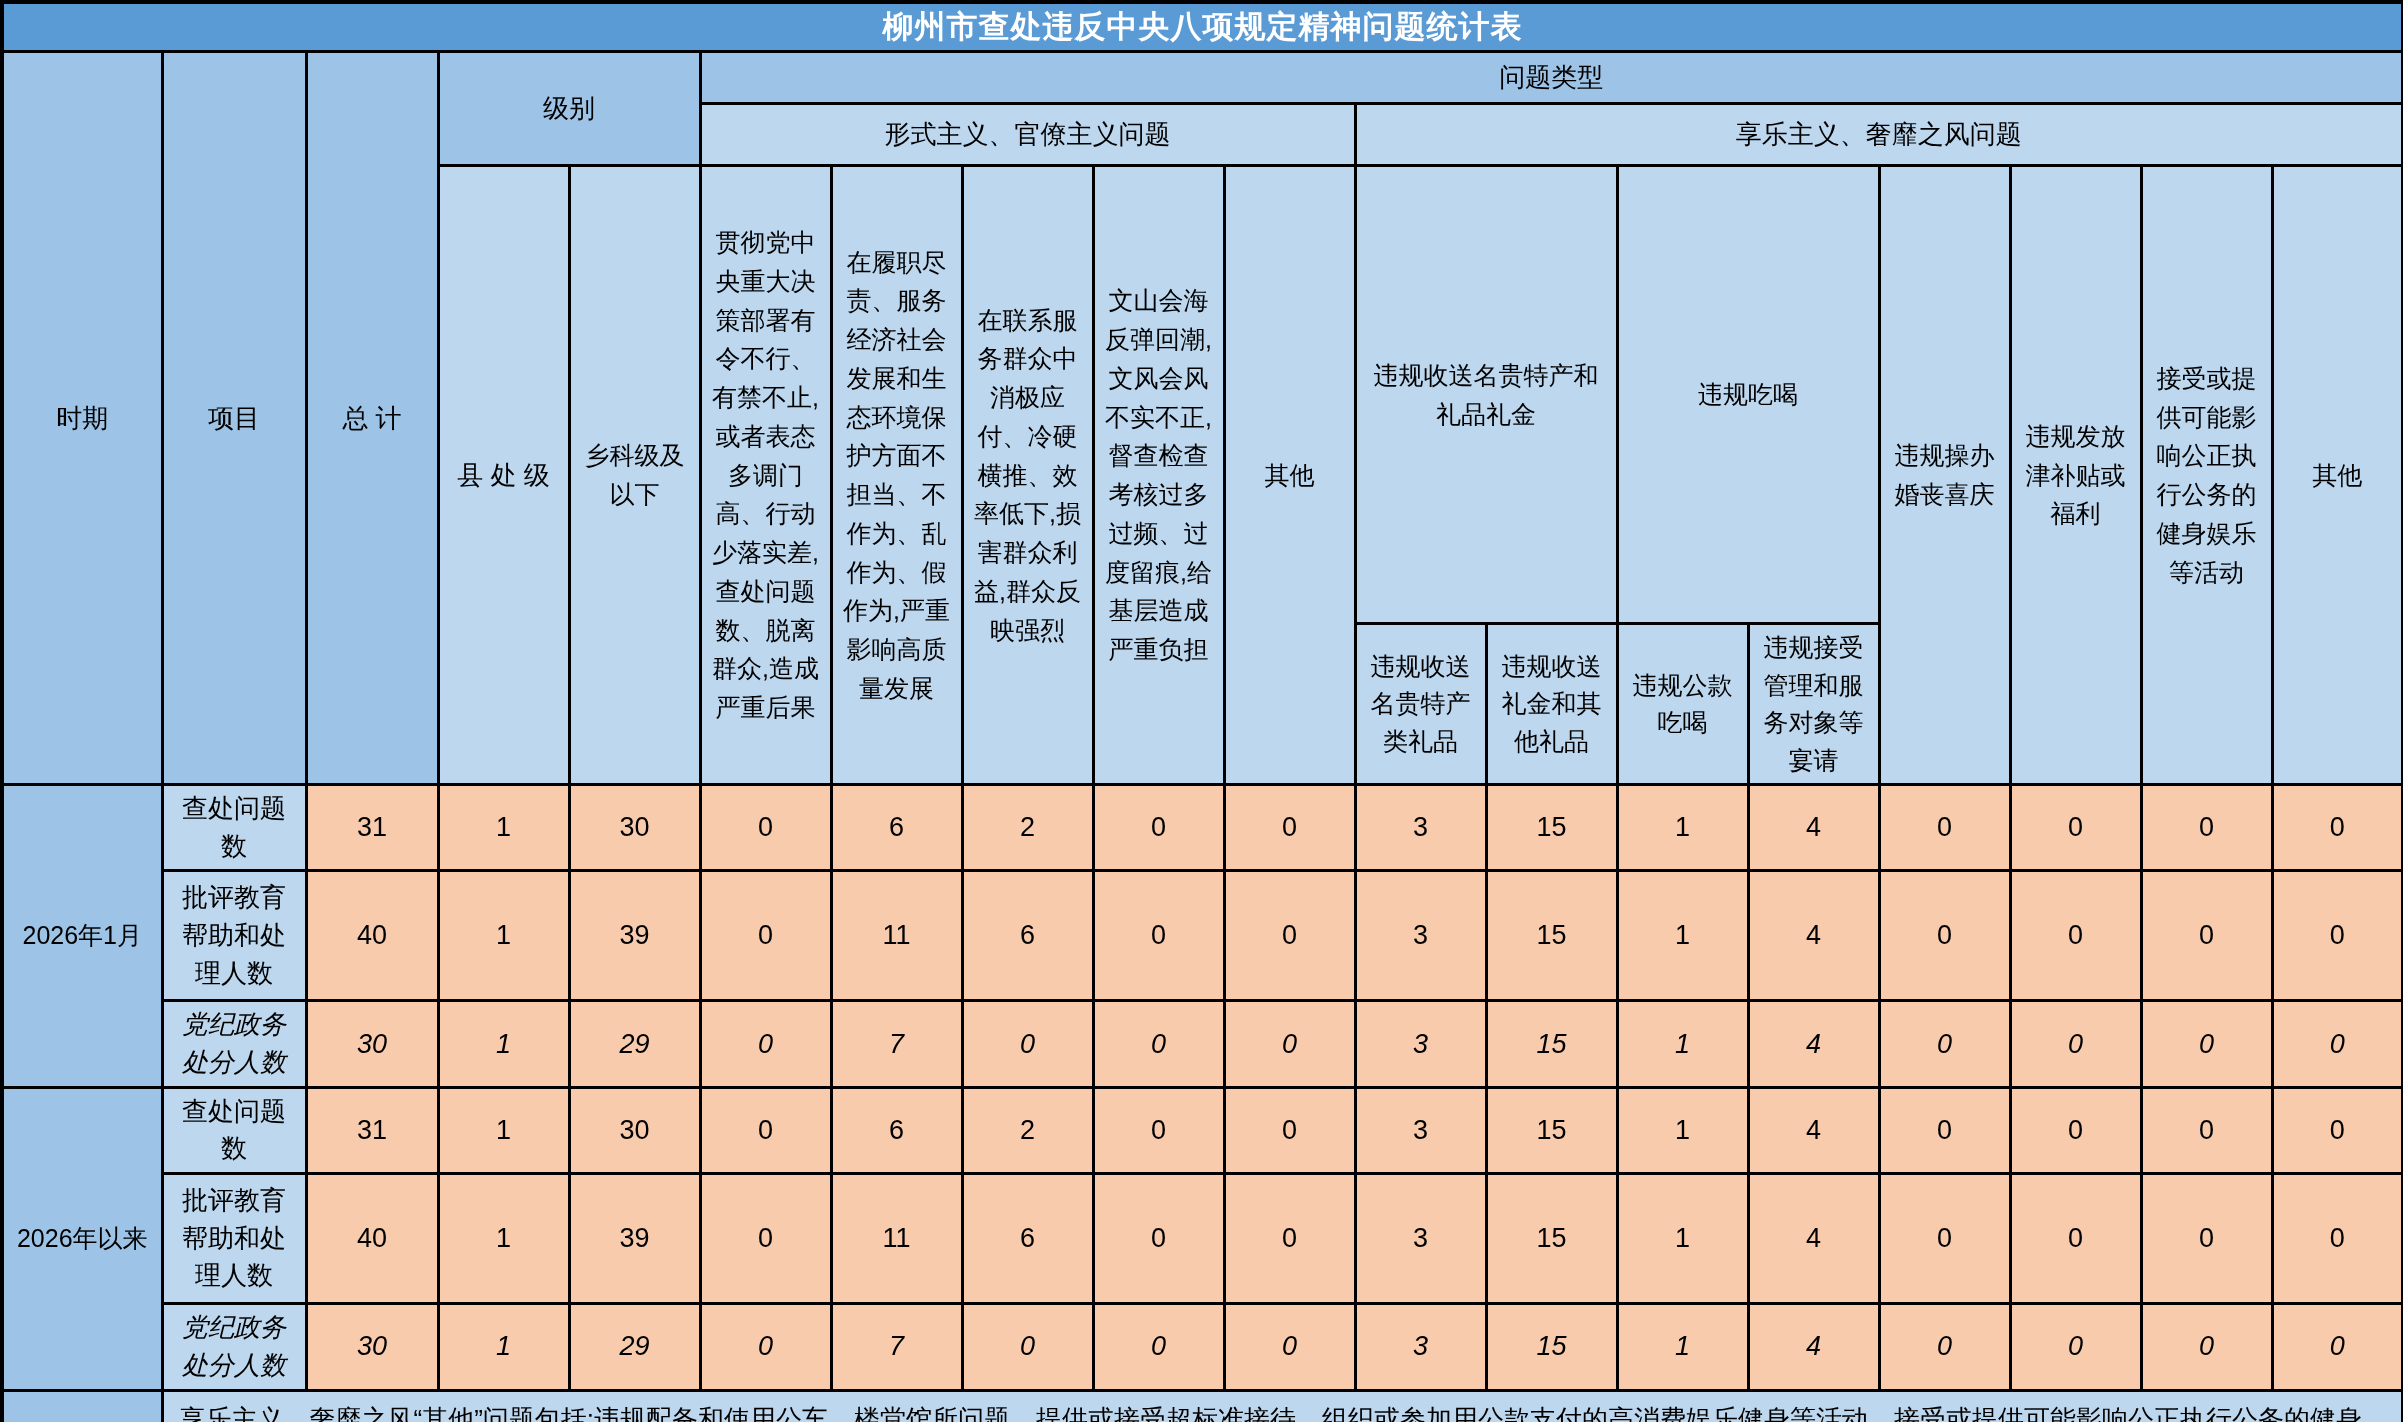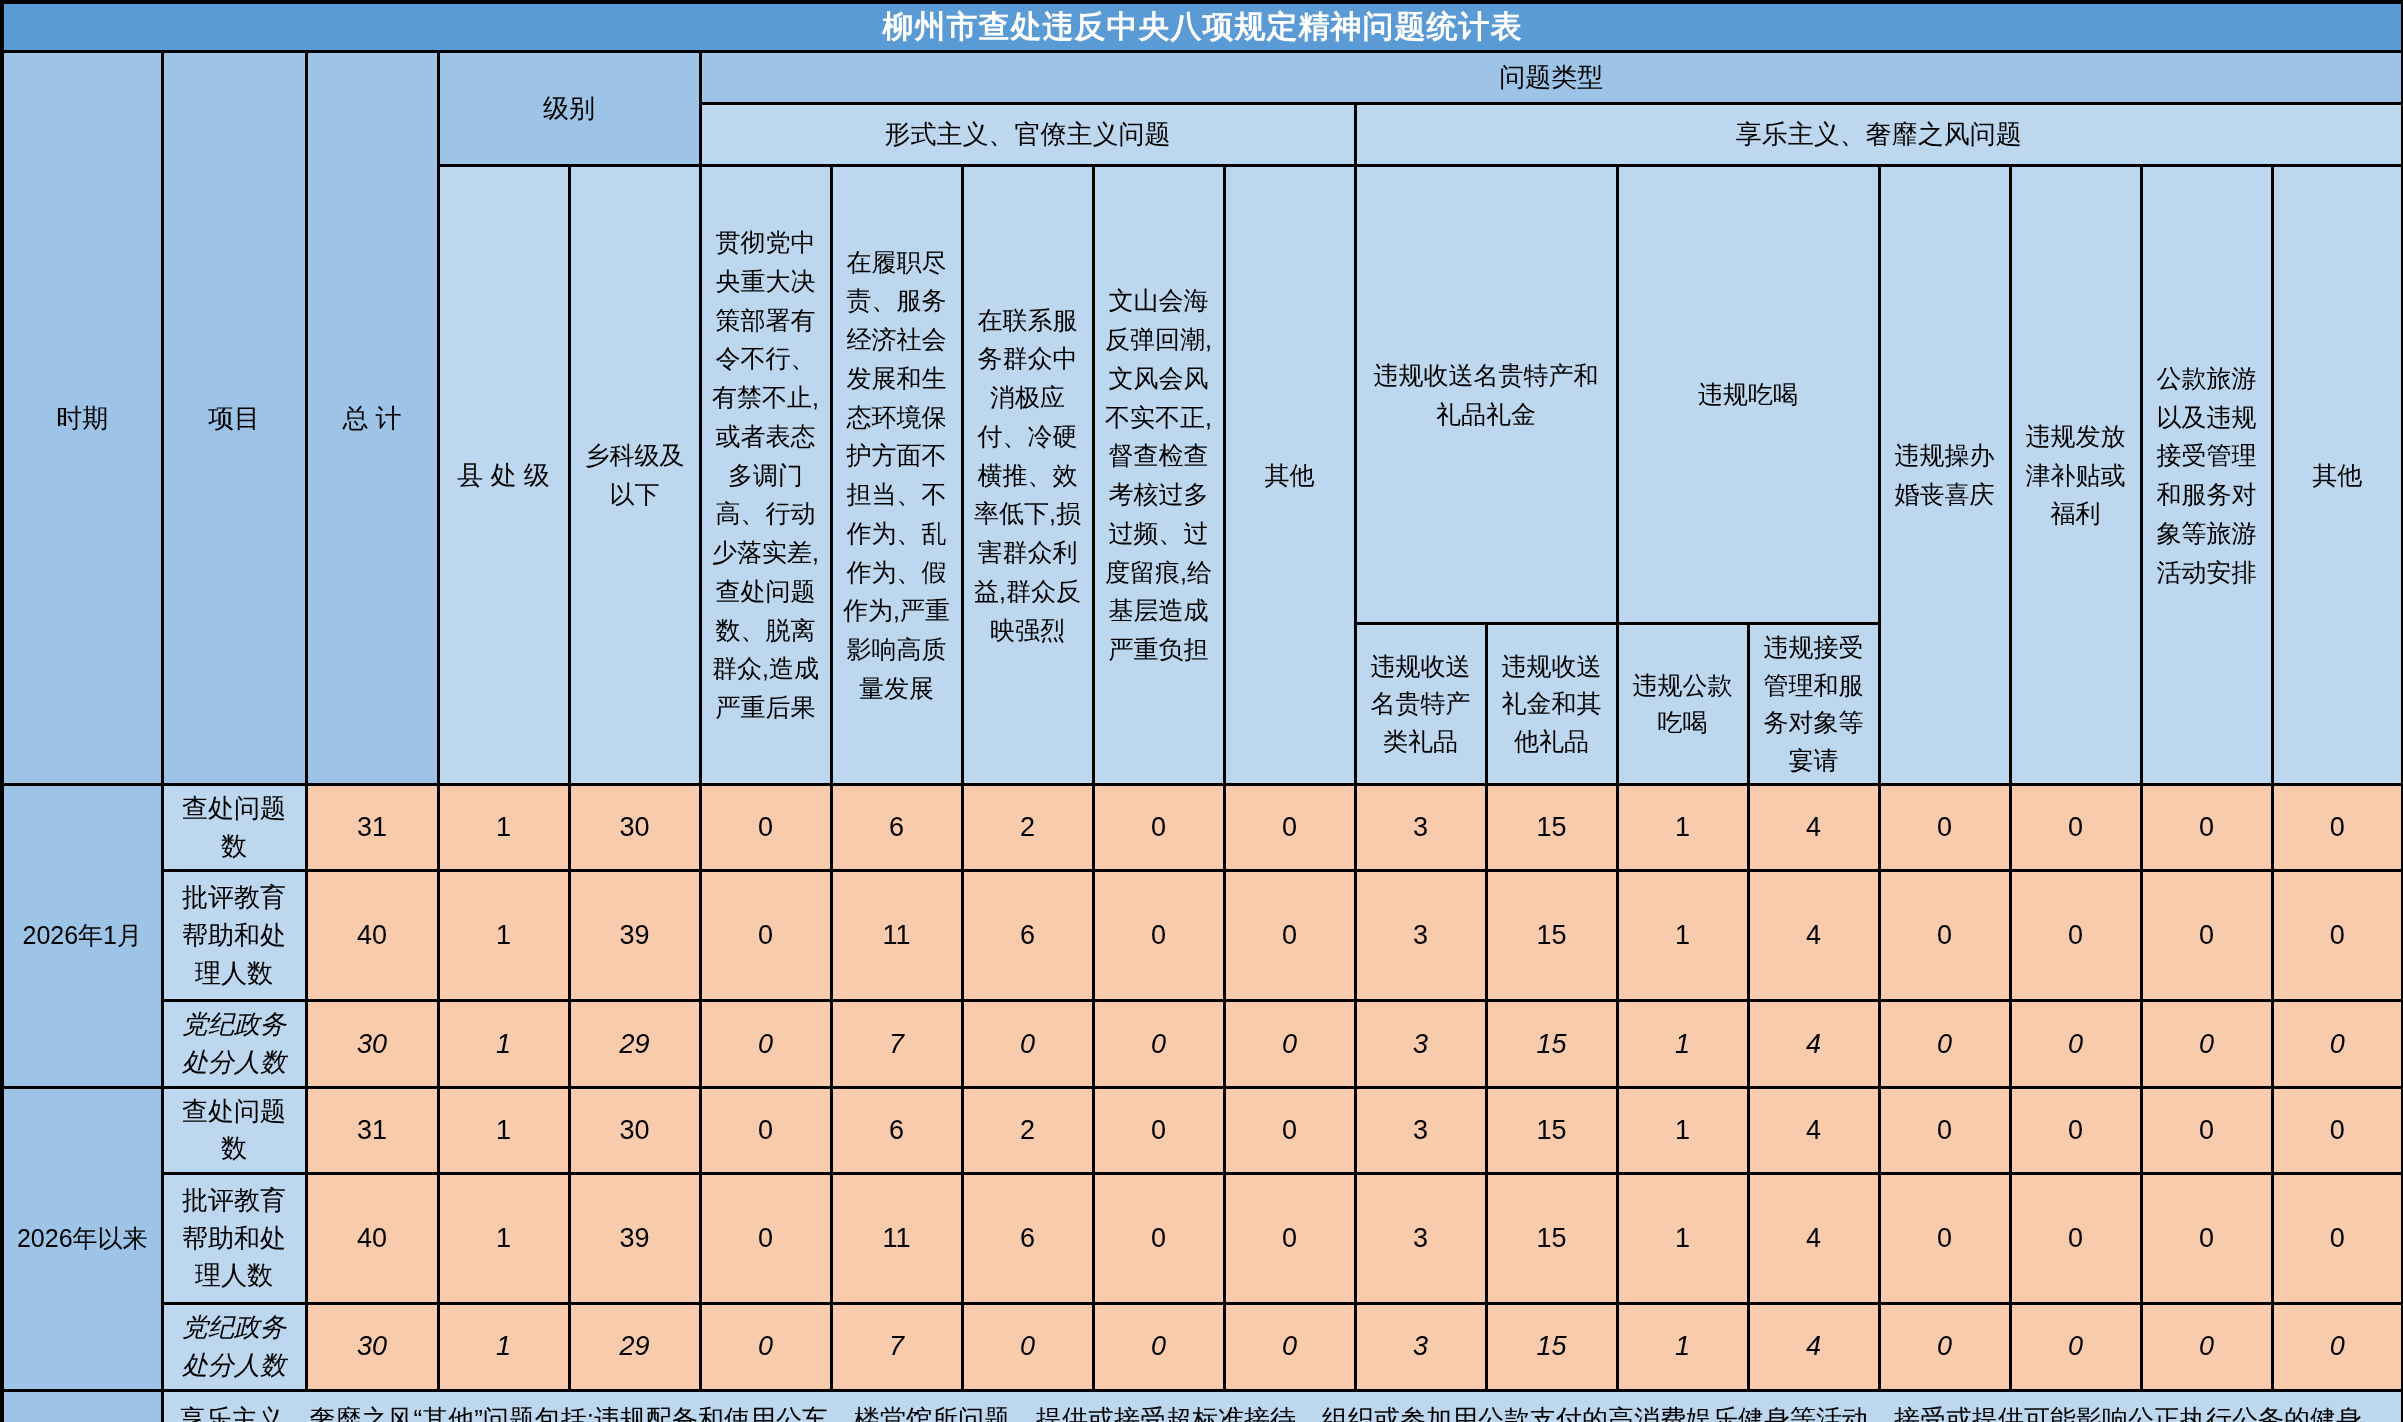--- a/index.html
+++ b/index.html
@@ -104,21 +104,21 @@
     <td class="lt desc" rowspan="2">乡科级及以下</td>
     <td class="lt desc" rowspan="2">贯彻党中央重大决策部署有令不行、有禁不止,或者表态多调门高、行动少落实差,查处问题数、脱离群众,造成严重后果</td>
     <td class="lt desc" rowspan="2">在履职尽责、服务经济社会发展和生态环境保护方面不担当、不作为、乱作为、假作为,严重影响高质量发展</td>
     <td class="lt desc" rowspan="2">在联系服务群众中消极应付、冷硬横推、效率低下,损害群众利益,群众反映强烈</td>
     <td class="lt desc" rowspan="2">文山会海反弹回潮,文风会风不实不正,督查检查考核过多过频、过度留痕,给基层造成严重负担</td>
     <td class="lt desc" rowspan="2">其他</td>
     <td class="lt desc" colspan="2">违规收送名贵特产和礼品礼金</td>
     <td class="lt desc" colspan="2">违规吃喝</td>
     <td class="lt desc" rowspan="2">违规操办婚丧喜庆</td>
     <td class="lt desc" rowspan="2">违规发放津补贴或福利</td>
-    <td class="lt desc" rowspan="2">公款旅游以及违规接受管理和服务对象等旅游活动安排</td>
+    <td class="lt desc" rowspan="2">接受或提供可能影响公正执行公务的健身娱乐等活动</td>
     <td class="lt desc" rowspan="2">其他</td>
   </tr>
 
   <tr class="r-d">
     <td class="lt sub">违规收送名贵特产类礼品</td>
     <td class="lt sub">违规收送礼金和其他礼品</td>
     <td class="lt sub">违规公款吃喝</td>
     <td class="lt sub">违规接受管理和服务对象等宴请</td>
   </tr>
 

